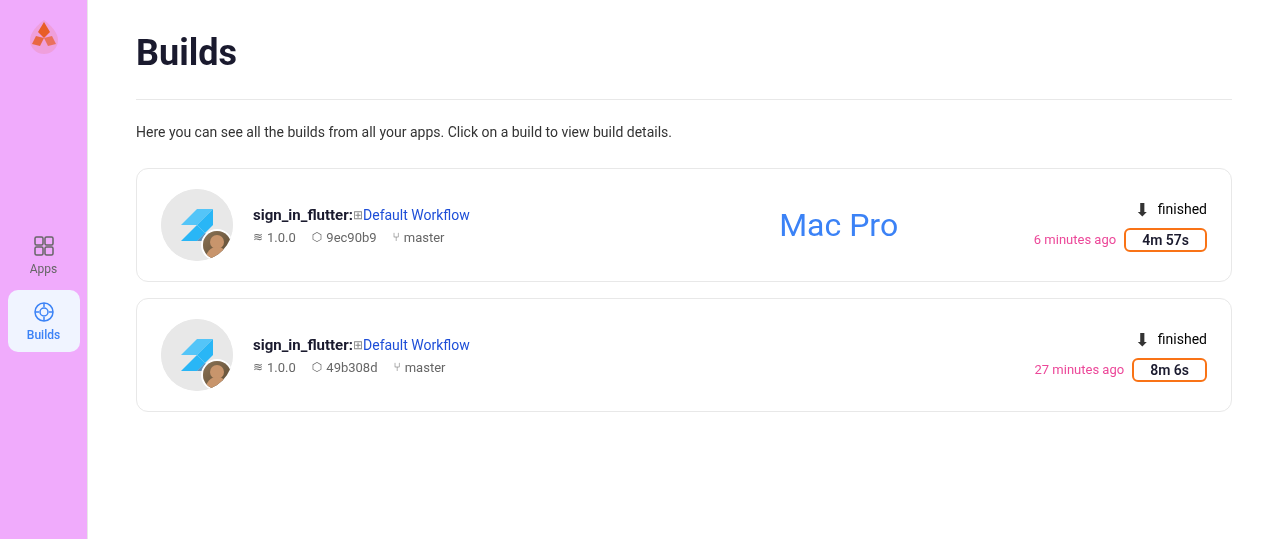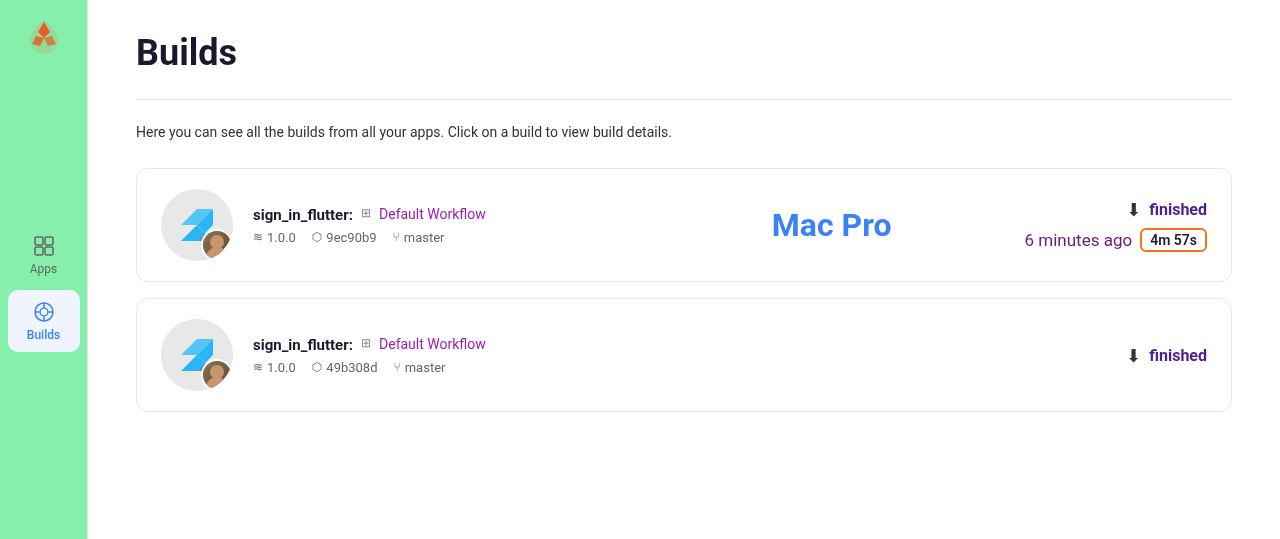--- a/index.html
+++ b/index.html
@@ -8,21 +8,21 @@
       background: #ffffff;
       display: flex;
       height: 539px;
       width: 1280px;
       overflow: hidden;
     }
 
     
     .sidebar {
       width: 88px;
-      background: #86efac;
+      background: #f0abfc;
       border-right: 1px solid #e8e8e8;
       display: flex;
       flex-direction: column;
       align-items: center;
       padding-top: 16px;
       flex-shrink: 0;
     }
 
     .sidebar-logo {
       width: 44px;
@@ -186,39 +186,38 @@
       left: 50%;
       transform: translateX(-50%);
     }
 
     .build-info {
       flex: 1;
     }
 
     .build-name-row {
       display: flex;
-      align-items: flex-start;
-      gap: 8px;
+      align-items: center;
       margin-bottom: 6px;
     }
 
     .build-app-name {
       font-size: 15px;
       font-weight: 700;
       color: #1a1a2e;
     }
 
     .workflow-icon {
       font-size: 12px;
       color: #888;
     }
 
     .build-workflow {
       font-size: 14px;
-      color: #a21caf;
+      color: #1d4ed8;
     }
 
     .build-meta-row {
       display: flex;
       align-items: center;
       gap: 16px;
     }
 
     .build-meta-item {
       display: flex;
@@ -227,21 +226,21 @@
       font-size: 13px;
       color: #666;
     }
 
     .meta-icon {
       font-size: 12px;
     }
 
     .build-machine {
       font-size: 32px;
-      font-weight: 700;
+      font-weight: 400;
       color: #3b82f6;
       flex: 1;
       text-align: center;
     }
 
     .build-status-section {
       display: flex;
       flex-direction: column;
       align-items: flex-end;
       gap: 8px;
@@ -253,40 +252,40 @@
       align-items: center;
       gap: 8px;
     }
 
     .download-icon {
       color: #333;
       font-size: 18px;
     }
 
     .status-badge {
-      font-size: 16px;
-      font-weight: 700;
-      color: #4c1d95;
+      font-size: 14px;
+      font-weight: 400;
+      color: #000000;
     }
 
     .build-time-row {
       display: flex;
       align-items: center;
       gap: 8px;
     }
 
     .time-ago {
-      font-size: 17px;
-      color: #701a75;
+      font-size: 13px;
+      color: #ec4899;
     }
 
     .duration-badge {
       border: 2px solid #f97316;
       border-radius: 6px;
-      padding: 2px 8px;
+      padding: 2px 16px;
       font-size: 14px;
       font-weight: 600;
       color: #1a1a2e;
       text-align: center;
     }
   </style>
 </head>
 <body>
 
 <aside class="sidebar">
@@ -429,15 +428,19 @@
         </span>
       </div>
     </div>
 
 
     <div class="build-status-section">
       <div class="build-status-top">
         <span class="download-icon">⬇</span>
         <span class="status-badge">finished</span>
       </div>
+      <div class="build-time-row">
+        <span class="time-ago">27 minutes ago</span>
+        <span class="duration-badge">8m 6s</span>
+      </div>
     </div>
   </div>
 </main>
 
 </body></html>

